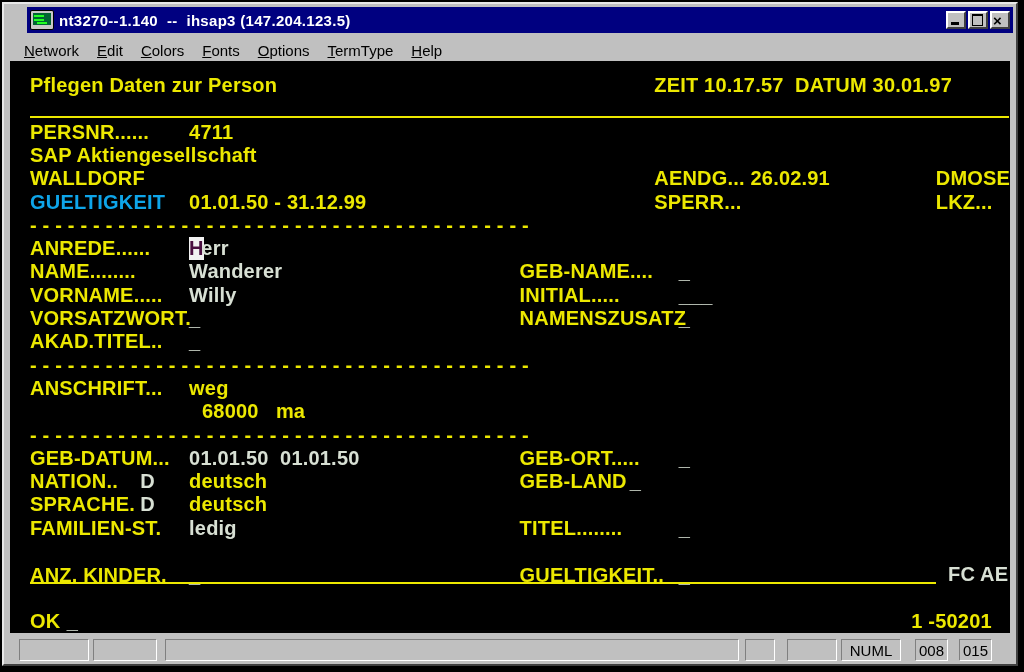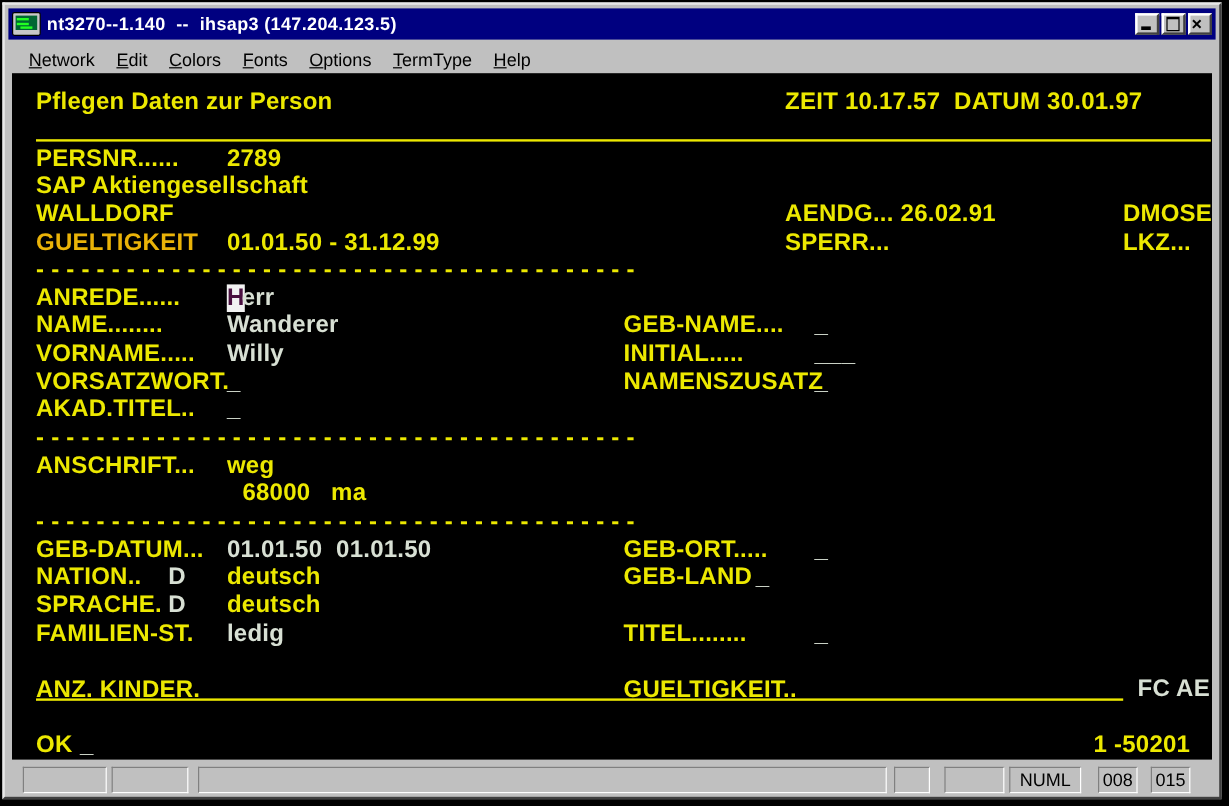--- a/index.html
+++ b/index.html
@@ -1,20 +1,20 @@
 <!DOCTYPE html>
 <html><head>
 <meta charset="utf-8">
 <style>
   html,body{margin:0;padding:0;background:#000;}
   body{width:1024px;height:672px;position:relative;font-family:"Liberation Sans",sans-serif;-webkit-font-smoothing:none;}
   .window{position:absolute;left:2px;top:2px;width:1016px;height:664px;background:#c0c0c0;
           border:2px solid;border-color:#e8e8e8 #404040 #404040 #e8e8e8;padding:3px;box-sizing:border-box;}
   
-  .titlebar{height:26px;background:#000080;display:flex;align-items:center;padding:0 3px;}
+  .titlebar{height:26px;background:#000080;display:flex;align-items:center;padding:0 3px;margin-left:20px;}
   .title-icon{width:22px;height:18px;margin-right:5px;position:relative;background:#c8c8c8;
               border:1px solid #000;border-radius:2px;}
   .title-icon .screen{position:absolute;left:2px;top:2px;right:2px;bottom:4px;background:#063;overflow:hidden;}
   .title-icon .screen::after{content:"";position:absolute;left:1px;top:2px;width:10px;height:2px;background:#2f2;box-shadow:0 4px 0 #2f2, 3px 7px 0 #2f2;}
   .title-text{color:#fff;font-weight:bold;font-size:15px;letter-spacing:.3px;white-space:pre;flex:1;
               text-shadow:1px 0 0 #fff0;}
   .win-btns{display:flex;gap:2px;}
   .win-btn{width:20px;height:18px;background:#c0c0c0;border:2px solid;border-color:#fff #404040 #404040 #fff;
            position:relative;box-sizing:border-box;}
   .win-btn .min{position:absolute;left:3px;bottom:2px;width:8px;height:3px;background:#000;}
@@ -72,32 +72,32 @@
   <div class="terminal">
       <div class="trow" style="top: 13px;">
         <span class="tseg" style="left: 20px; color: rgb(236, 232, 0);">Pflegen Daten zur Person</span>
         <span class="tseg" style="left: 644.24px; color: rgb(236, 232, 0);">ZEIT 10.17.57  DATUM 30.01.97</span>
       </div>
       <div class="trow" style="top: 36.3px;">
         <div class="hline" style="left: 20px; width: 979.2px;"></div>
       </div>
       <div class="trow" style="top: 59.6px;">
         <span class="tseg" style="left: 20px; color: rgb(236, 232, 0);">PERSNR......</span>
-        <span class="tseg" style="left: 179.12px; color: rgb(236, 232, 0);">2789</span>
+        <span class="tseg" style="left: 179.12px; color: rgb(236, 232, 0);">4711</span>
       </div>
       <div class="trow" style="top: 82.9px;">
         <span class="tseg" style="left: 20px; color: rgb(236, 232, 0);">SAP Aktiengesellschaft</span>
       </div>
       <div class="trow" style="top: 106.2px;">
         <span class="tseg" style="left: 20px; color: rgb(236, 232, 0);">WALLDORF</span>
         <span class="tseg" style="left: 644.24px; color: rgb(236, 232, 0);">AENDG... 26.02.91</span>
         <span class="tseg" style="left: 925.76px; color: rgb(236, 232, 0);">DMOSER</span>
       </div>
       <div class="trow" style="top: 129.5px;">
-        <span class="tseg" style="left: 20px; color: #eab308;">GUELTIGKEIT</span>
+        <span class="tseg" style="left: 20px; color: #0ea5e9;">GUELTIGKEIT</span>
         <span class="tseg" style="left: 179.12px; color: rgb(236, 232, 0);">01.01.50 - 31.12.99</span>
         <span class="tseg" style="left: 644.24px; color: rgb(236, 232, 0);">SPERR...</span>
         <span class="tseg" style="left: 925.76px; color: rgb(236, 232, 0);">LKZ...</span>
       </div>
       <div class="trow" style="top: 152.8px;">
         <span class="tseg" style="left: 20px; color: rgb(236, 232, 0);">- - - - - - - - - - - - - - - - - - - - - - - - - - - - - - - - - - - - - - - - </span>
       </div>
       <div class="trow" style="top: 176.1px;">
         <span class="tseg" style="left: 20px; color: rgb(236, 232, 0);">ANREDE......</span>
         <span class="tseg cursor" style="left: 179.12px;">H</span>

